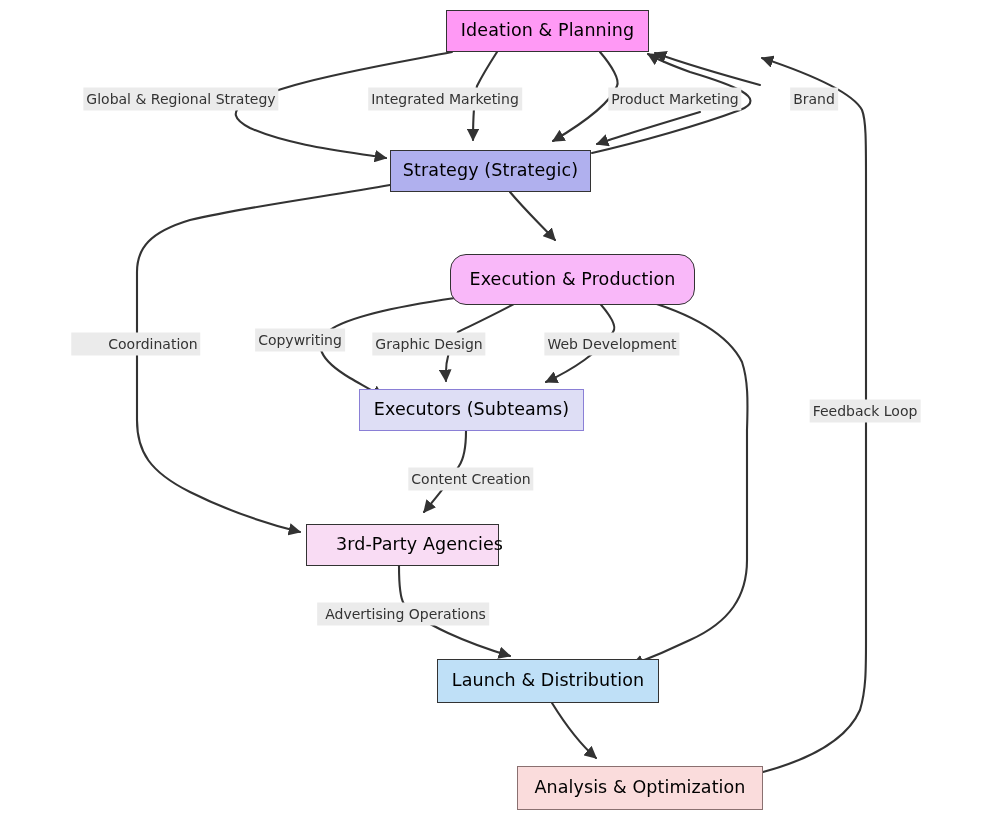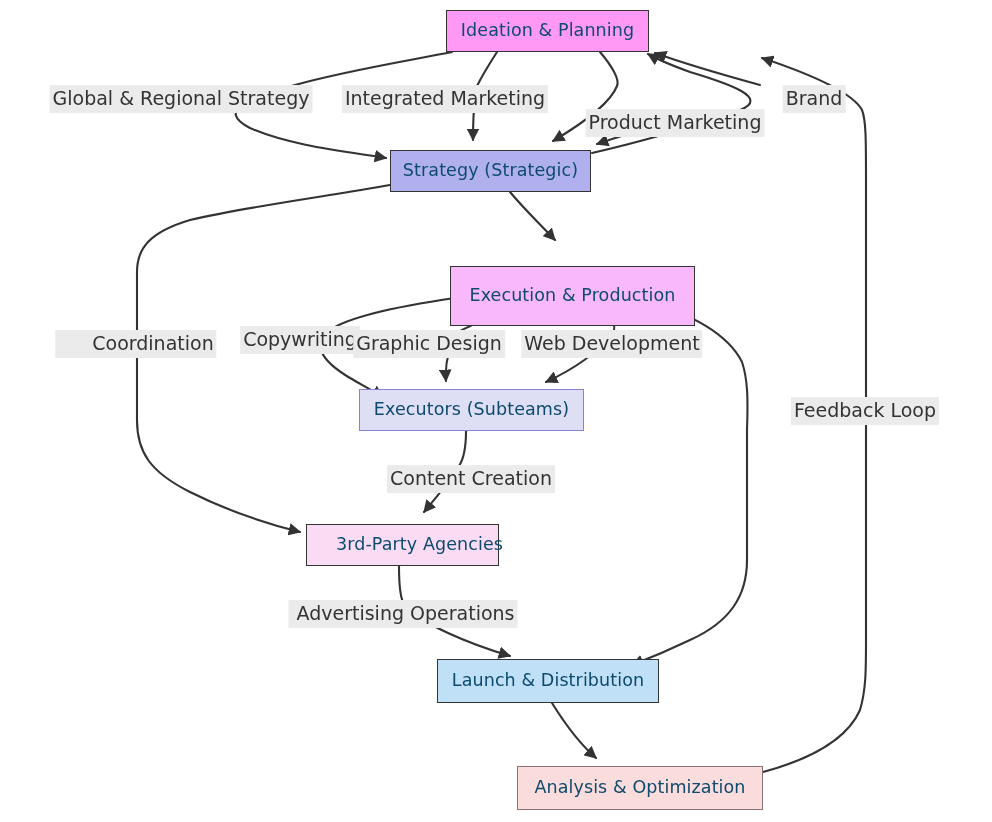--- a/index.html
+++ b/index.html
@@ -28,31 +28,31 @@
   }
   .node {
     position: absolute;
     box-sizing: border-box;
     display: flex;
     align-items: center;
     justify-content: center;
     border-width: 1.6px;
     border-style: solid;
     font-size: 17.5px;
-    color: #0c4a6e;
+    color: #000000;
     letter-spacing: 0.1px;
     white-space: nowrap;
     line-height: 1;
   }
   .edge-label {
     position: absolute;
     box-sizing: border-box;
     background: #ebebeb;
     color: #333333;
-    font-size: 19px;
+    font-size: 14px;
     line-height: 1;
     padding: 4px 3px 5px 3px;
     white-space: nowrap;
     transform: translate(-50%, -50%);
     text-align: left;
   }
 </style>
 </head>
 <body>
 
@@ -106,21 +106,21 @@
   </svg>
 
   <div class="node" style="left:446px; top:10px; width:203px; height:42px; background:#ff99f5; border-color:#333333;">
     <span>Ideation &amp; Planning</span>
   </div>
 
   <div class="node" style="left:390px; top:150px; width:201px; height:42px; background:#b0b0ee; border-color:#333333;">
     <span>Strategy (Strategic)</span>
   </div>
 
-  <div class="node" style="left:450px; top:266px; width:245px; height:60px; background:#f9b8f9; border-color:#333333;">
+  <div class="node" style="left:450px; top:254px; width:245px; height:51px; background:#f9b8f9; border-color:#333333;border-radius:16px;">
     <span>Execution &amp; Production</span>
   </div>
 
   <div class="node" style="left:359px; top:389px; width:225px; height:42px; background:#dedef5; border-color:#8a7fd6;">
     <span>Executors (Subteams)</span>
   </div>
 
   <div class="node" style="left:306px; top:524px; width:193px; height:42px; background:#f9dcf4; border-color:#333333;padding-left:34px;">
     <span>3rd-Party Agencies</span>
   </div>
@@ -130,21 +130,21 @@
   </div>
 
   <div class="node" style="left:517px; top:766px; width:246px; height:44px; background:#fadcdc; border-color:#8a7070;align-items:center;">
     <span>Analysis &amp; Optimization</span>
   </div>
 
   <div class="edge-label" style="left:181px; top:99px;">Global &amp; Regional Strategy</div>
 
   <div class="edge-label" style="left:445px; top:99px;">Integrated Marketing</div>
 
-  <div class="edge-label" style="left:675px; top:99px;margin-top:24px;">Product Marketing</div>
+  <div class="edge-label" style="left:675px; top:99px;">Product Marketing</div>
 
   <div class="edge-label" style="left:814px; top:99px;">Brand</div>
 
   <div class="edge-label" style="left:136px; top:344px;padding-left:37px;">Coordination</div>
 
   <div class="edge-label" style="left:284px; top:340px;margin-left:16px;">Copywriting</div>
 
   <div class="edge-label" style="left:429px; top:344px;">Graphic Design</div>
 
   <div class="edge-label" style="left:612px; top:344px;">Web Development</div>

